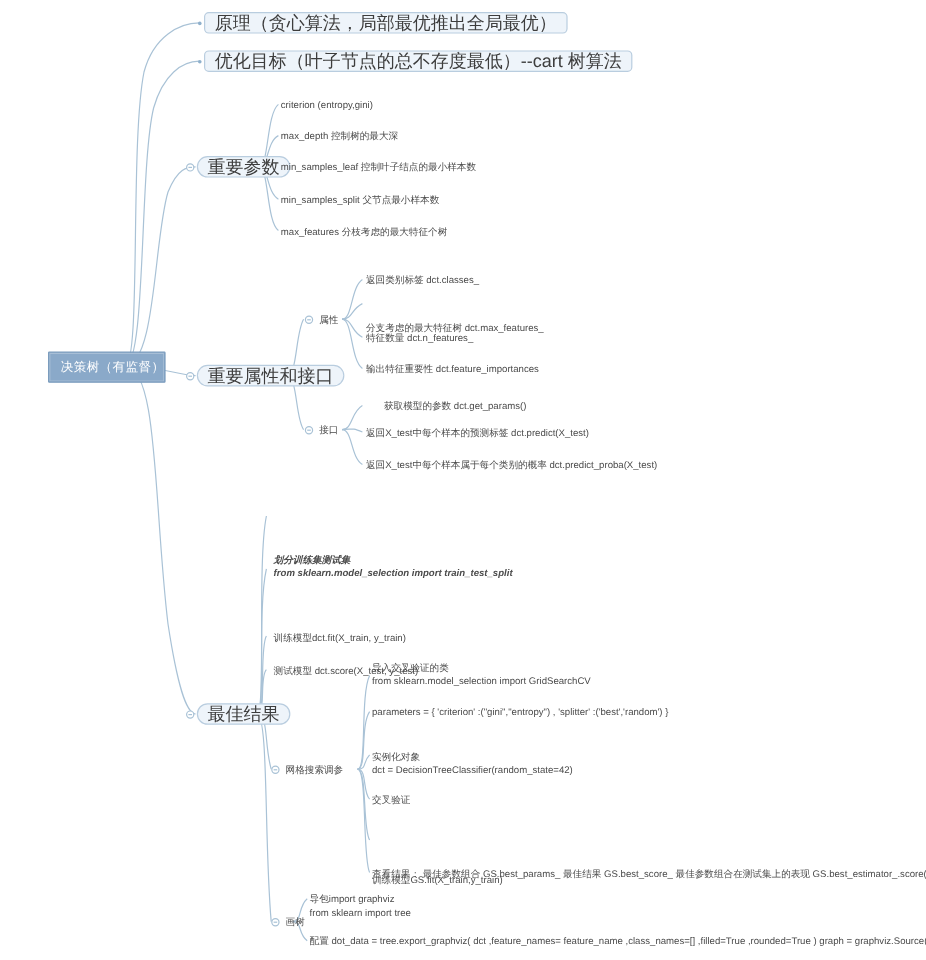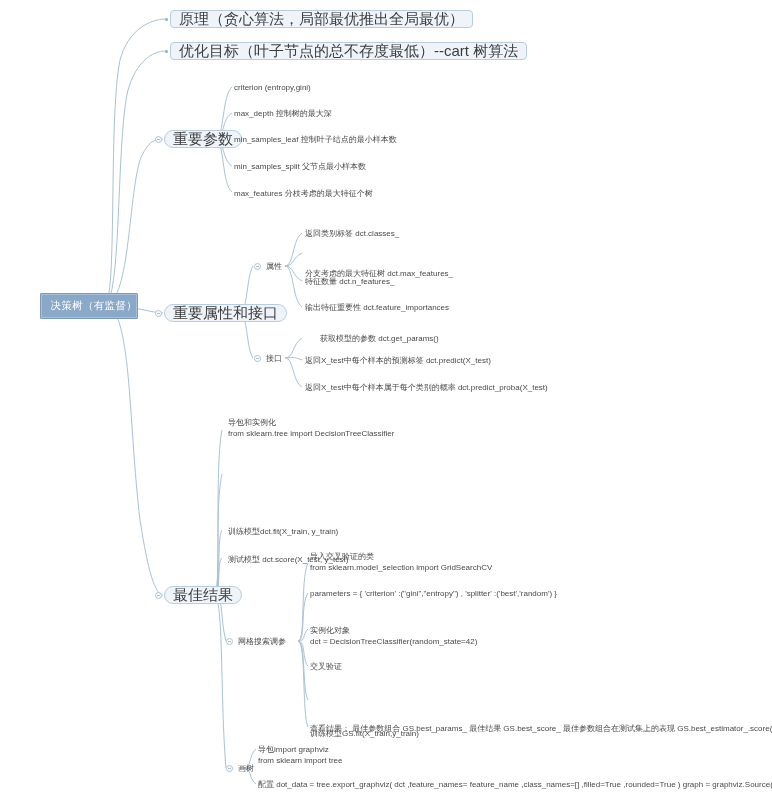--- a/index.html
+++ b/index.html
@@ -224,23 +224,23 @@
   </div>
   <div class="leaf" style="left:305px; top:382px;">
     <span class="l1">返回X_test中每个样本属于每个类别的概率 dct.predict_proba(X_test)</span>
   </div>
 
   <span class="toggle" style="left:155px; top:591.5px;"></span>
   <div class="box-node pill" style="left:164px; top:586px;">
     <span>最佳结果</span>
   </div>
 
-  <div class="leaf" style="left:228px; top:417px;">
-    <span class="l1">导包和实例化</span>
-    <span class="l2">from sklearn.tree import DecisionTreeClassifier</span>
+  <div class="leaf italic" style="left:228px; top:461px;">
+    <span class="l1">划分训练集测试集</span>
+    <span class="l2">from sklearn.model_selection import train_test_split</span>
   </div>
   <div class="leaf" style="left:228px; top:526px;">
     <span class="l1">训练模型dct.fit(X_train, y_train)</span>
   </div>
   <div class="leaf" style="left:228px; top:554px;">
     <span class="l1">测试模型 dct.score(X_test, y_test)</span>
   </div>
 
   <span class="toggle" style="left:226px; top:637.5px;"></span>
   <div class="leaf" style="left:238px; top:636px;">

